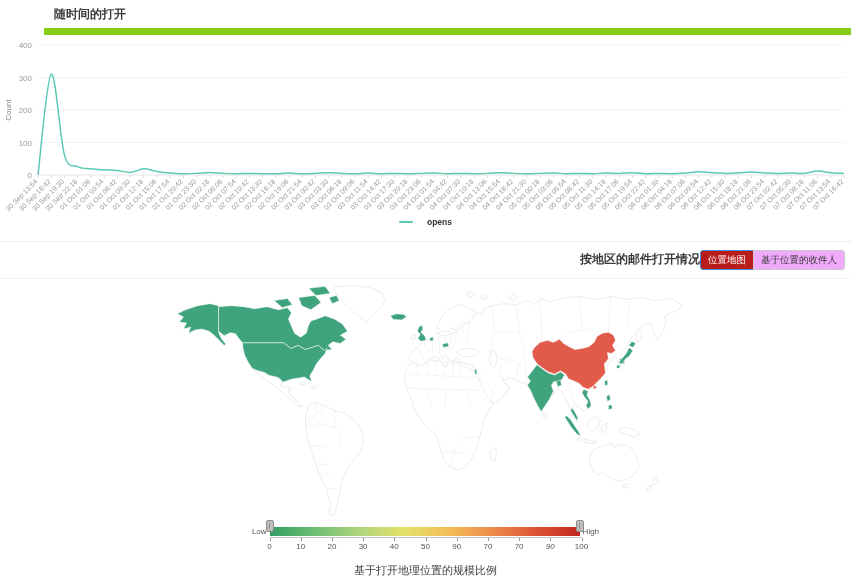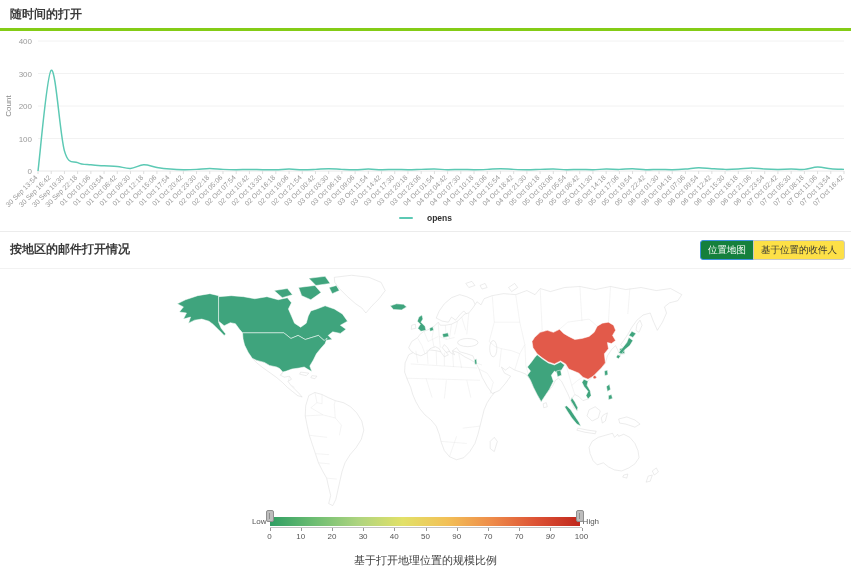--- a/index.html
+++ b/index.html
@@ -1,27 +1,27 @@
 <!DOCTYPE html>
 <html><head>
 <meta charset="utf-8">
 <style>
   html,body{margin:0;padding:0;background:#fff;}
   body{width:851px;height:584px;overflow:hidden;font-family:"Liberation Sans","DejaVu Sans",sans-serif;color:#3a3a3a;}
-  .section-title-row{display:flex;align-items:flex-end;justify-content:space-between;padding:6px 10px 5px 10px;border-bottom:3px solid #84cc16;}
+  .section-title-row{display:flex;align-items:flex-end;justify-content:space-between;padding:6px 10px 5px 10px;border-bottom:7px solid #84cc16;margin-left:44px;}
   .section-title{font-size:12px;font-weight:700;color:#3a3a3a;margin:0;}
   .chart-wrap{position:relative;}
   #lineChart{display:block;}
   .chart-legend{display:flex;align-items:center;justify-content:center;gap:14px;height:14px;margin-top:-2px;}
   .legend-swatch{display:inline-block;width:14px;height:2px;border-radius:1px;}
   .legend-label{font-size:8.5px;font-weight:700;color:#333;}
-  .map-header-row{display:flex;align-items:center;justify-content:space-between;border-top:1px solid #ececec;border-bottom:1px solid #f2f2f2;padding:8px 6px 8px 10px;margin-top:6px;}
+  .map-header-row{display:flex;align-items:center;justify-content:flex-end;border-top:1px solid #ececec;border-bottom:1px solid #f2f2f2;padding:8px 6px 8px 10px;margin-top:12px;}
   .btn-group{display:flex;}
-  .btn{font-family:inherit;font-size:9.5px;line-height:1;padding:4px 7px;border:1px solid #c9c9c9;background:#fde047;color:#333;cursor:pointer;}
-  .btn.active{background:#15803d;border-color:#3d92de;color:#fff;}
+  .btn{font-family:inherit;font-size:9.5px;line-height:1;padding:4px 7px;border:1px solid #c9c9c9;background:#f0abfc;color:#333;cursor:pointer;}
+  .btn.active{background:#b91c1c;border-color:#3d92de;color:#fff;}
   .btn:first-child{border-radius:3px 0 0 3px;}
   .btn:last-child{border-radius:0 3px 3px 0;margin-left:-1px;}
   #worldMap{display:block;margin:4px auto 0 auto;}
   .scale-legend{display:flex;align-items:flex-start;justify-content:center;margin-top:4px;}
   .scale-side-label{font-size:8px;color:#555;margin:0 3px;}
   .scale-bar-wrap{position:relative;width:310px;height:9px;}
   .scale-bar{width:100%;height:100%;}
   .scale-handle{position:absolute;top:-7px;width:8px;height:12px;background:#bdbdbd;border:1px solid #8f8f8f;border-radius:2px;box-sizing:border-box;}
   .scale-handle::after{content:"";position:absolute;left:2px;top:2px;width:1px;height:6px;background:#8f8f8f;}
   .scale-handle.left{left:-4px;}

